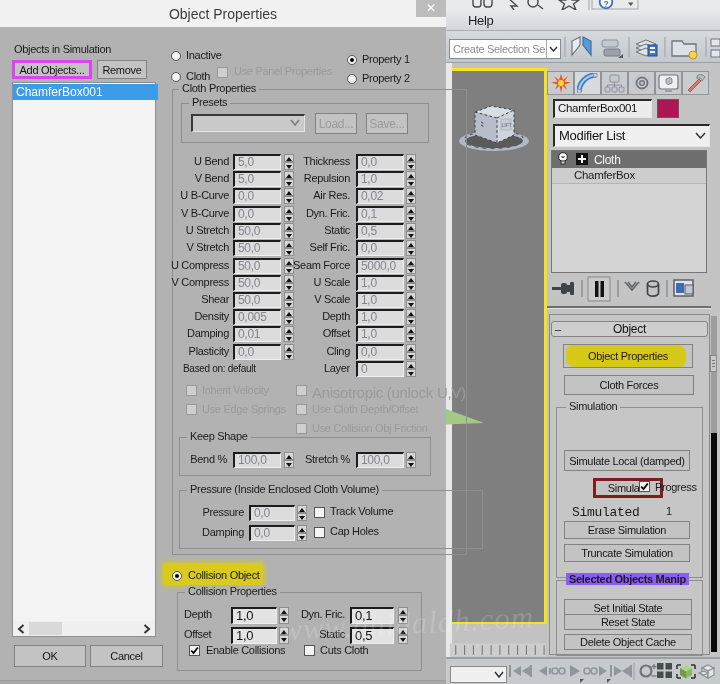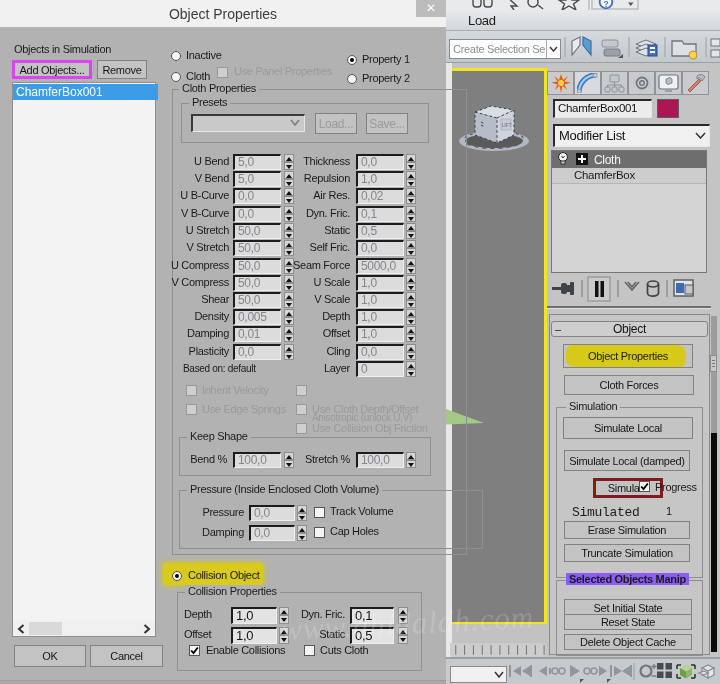--- a/index.html
+++ b/index.html
@@ -16,21 +16,21 @@
         <path d="M98 5 l5 4"></path>
 <path d="M129 -6 L132 0 L139 0 L133.5 4 L136 10 L129 6 L122 10 L124.5 4 L119 0 L126 0 Z"></path>
 </g>
 <line x1="149" y1="0" x2="149" y2="10" stroke="#b2b6ba" stroke-width="1.3"></line>
 <rect x="152" y="-4" width="46" height="13" fill="none" stroke="#aeb2b6" stroke-width="1.2"></rect>
 <circle cx="166" cy="2" r="6.3" fill="#fdfdfd" stroke="#3a6fc4" stroke-width="1.8"></circle>
 <text x="163.5" y="6.5" font-size="8.5" fill="#3a6fc4" letter-spacing="0" font-weight="bold">?</text>
 <path d="M188 2.5 l5.5 0 l-2.75 3.5 z" fill="#555"></path>
 </svg>
 <div style="position:absolute;left:440px;top:10px;width:280px;height:21px;background:linear-gradient(#e8eaed,#d2d6da);border-bottom:1px solid #a9aeb4;box-sizing:border-box;"></div>
-<div style="position:absolute;left:468px;top:13px;font-size:13px;color:#1c1c1c;white-space:nowrap;">Load</div>
+<div style="position:absolute;left:468px;top:13px;font-size:13px;color:#1c1c1c;white-space:nowrap;">Help</div>
 <div style="position:absolute;left:440px;top:31px;width:280px;height:32px;background:linear-gradient(#d6dadd,#c3c8cd);border-bottom:1px solid #9aa0a7;box-sizing:border-box;"></div>
 <div style="position:absolute;left:449px;top:39px;width:112px;height:20px;background:#fff;border:1px solid #8a8a8a;box-sizing:border-box;font-size:11px;color:#8d8d8d;line-height:18px;padding-left:3px;overflow:hidden;white-space:nowrap;">Create Selection Se</div>
 <div style="position:absolute;left:546px;top:40px;width:14px;height:18px;background:#fff;border-left:1px solid #aaa;box-sizing:border-box;">
       <svg width="9" height="6" style="position:absolute;left:2px;top:6px" viewBox="0 0 9 6">
         <path d="M1 1 L4.5 5 L8 1" stroke="#333" stroke-width="1.4" fill="none"></path>
       </svg>
     </div>
 <svg width="160" height="32" style="position:absolute;left:560px;top:31px" viewBox="0 0 160 32">
 <line x1="5" y1="6" x2="5" y2="26" stroke="#aab0b6" stroke-width="1.5"></line>
 <path d="M12 24 L12 10 L20 6 L20 14 Z" fill="#e9ebee" stroke="#70767d" stroke-width="1.2"></path>
@@ -185,21 +185,20 @@
 <div style="position:absolute;left:549px;top:314px;width:161px;height:341px;border:1px solid #8a8a8a;box-sizing:border-box;background:#c6c6c6;"></div>
 <div style="position:absolute;left:551px;top:321px;width:157px;height:16px;background:#cecece;border:1px solid #838383;border-radius:3px;box-sizing:border-box;text-align:center;font-size:12px;color:#141414;line-height:14px;">Object</div>
 <div style="position:absolute;left:555px;top:325px;width:9px;height:9px;font-size:11px;color:#141414;line-height:8px;">–</div>
 <div style="position:absolute;left:563px;top:344px;width:130px;height:24px;background:#c3c3c3;border:1px solid #828282;box-sizing:border-box;display:flex;align-items:center;justify-content:center;font-size:11px;color:#161616;white-space:nowrap;"></div>
 <div style="position:absolute;left:566px;top:345px;width:120px;height:22px;background:#d8c90f;border-radius:7px 10px 5px 11px / 6px 8px 9px 6px;opacity:0.95;"></div>
 <div style="position:absolute;left:563px;top:344px;width:130px;height:24px;display:flex;align-items:center;justify-content:center;font-size:11px;color:#1c1c00;">Object Properties</div>
 <div style="position:absolute;left:564px;top:375px;width:130px;height:20px;background:#c3c3c3;border:1px solid #828282;box-sizing:border-box;display:flex;align-items:center;justify-content:center;font-size:11px;color:#161616;white-space:nowrap;">Cloth Forces</div>
 <div style="position:absolute;left:556px;top:407px;width:147px;height:171px;border:1px solid #8f8f8f;box-sizing:border-box;">
       <div style="position:absolute;left:9px;top:-8px;background:#c6c6c6;padding:0 3px;font-size:11px;color:#1b1b1b;white-space:nowrap;">Simulation</div>
     </div>
-<div style="position:absolute;left:563px;top:417px;width:130px;height:22px;background:#c3c3c3;border:1px solid #828282;box-sizing:border-box;display:flex;align-items:center;justify-content:center;font-size:11px;color:#161616;white-space:nowrap;">Simulate Local</div>
 <div style="position:absolute;left:564px;top:450px;width:126px;height:21px;background:#c3c3c3;border:1px solid #828282;box-sizing:border-box;display:flex;align-items:center;justify-content:center;font-size:11px;color:#161616;white-space:nowrap;">Simulate Local (damped)</div>
 <div style="position:absolute;left:565px;top:478px;width:70px;height:20px;background:#c3c3c3;border:3px solid #7f1d1d;box-sizing:border-box;display:flex;align-items:center;justify-content:center;font-size:11px;color:#161616;white-space:nowrap;margin-left:28px;">Simulate</div>
 <div style="position:absolute;left:639px;top:481px;width:11px;height:11px;background:#f4f4f4;border:1px solid #555;box-sizing:border-box;">
       <svg width="9" height="9" style="position:absolute;left:0px;top:0px" viewBox="0 0 9 9">
         <path d="M1.2 4.5 L3.5 7 L7.8 1.5" stroke="#000" stroke-width="1.8" fill="none"></path>
       </svg>
     </div>
 <div style="position:absolute;left:655px;top:481px;font-size:11px;color:#1b1b1b;white-space:nowrap;">Progress</div>
 <div style="position:absolute;left:572px;top:505px;font-size:13px;color:#1b1b1b;white-space:nowrap;font-family:Liberation Mono, monospace;">Simulated</div>
 <div style="position:absolute;left:666px;top:505px;font-size:11px;color:#1b1b1b;white-space:nowrap;">1</div>
@@ -557,21 +556,21 @@
       <div style="position:absolute;left:0;top:8px;width:10px;height:8px;background:#d6d6d6;border:1px solid #8e8e8e;box-sizing:border-box;">
         <div style="position:absolute;left:1px;top:2px;width:0;height:0;border-left:3px solid transparent;border-right:3px solid transparent;border-top:4px solid #111;"></div>
       </div>
     </div>
 <div style="position:absolute;left:183px;top:363px;font-size:10px;color:#1b1b1b;white-space:nowrap;">Based on: default</div>
 <div style="position:absolute;left:186px;top:385px;width:11px;height:11px;background:#cfcfcf;border:1px solid #999;box-sizing:border-box;"></div>
 <div style="position:absolute;left:202px;top:384px;font-size:11px;color:#9a9a9a;white-space:nowrap;">Inherit Velocity</div>
 <div style="position:absolute;left:186px;top:404px;width:11px;height:11px;background:#cfcfcf;border:1px solid #999;box-sizing:border-box;"></div>
 <div style="position:absolute;left:202px;top:403px;font-size:11px;color:#9a9a9a;white-space:nowrap;">Use Edge Springs</div>
 <div style="position:absolute;left:296px;top:385px;width:11px;height:11px;background:#cfcfcf;border:1px solid #999;box-sizing:border-box;"></div>
-<div style="position:absolute;left:312px;top:384px;font-size:10px;color:#9a9a9a;white-space:nowrap;margin-top:28px;">Anisotropic (unlock U,V)</div>
+<div style="position:absolute;left:312px;top:384px;font-size:15px;color:#9a9a9a;white-space:nowrap;">Anisotropic (unlock U,V)</div>
 <div style="position:absolute;left:296px;top:404px;width:11px;height:11px;background:#cfcfcf;border:1px solid #999;box-sizing:border-box;"></div>
 <div style="position:absolute;left:312px;top:403px;font-size:11px;color:#9a9a9a;white-space:nowrap;">Use Cloth Depth/Offset</div>
 <div style="position:absolute;left:296px;top:423px;width:11px;height:11px;background:#cfcfcf;border:1px solid #999;box-sizing:border-box;"></div>
 <div style="position:absolute;left:312px;top:422px;font-size:11px;color:#9a9a9a;white-space:nowrap;">Use Collision Obj Friction</div>
 <div style="position:absolute;left:179px;top:437px;width:252px;height:39px;border:1px solid #8f8f8f;box-sizing:border-box;">
       <div style="position:absolute;left:7px;top:-8px;background:#b2b2b2;padding:0 3px;font-size:11px;color:#1b1b1b;white-space:nowrap;">Keep Shape</div>
     </div>
 <div style="position:absolute;left:77px;top:453px;width:150px;text-align:right;font-size:11px;color:#1b1b1b;white-space:nowrap;">Bend %</div>
 <div style="position:absolute;left:233px;top:452px;width:48px;height:16px;background:#dcdcdc;border-top:2px solid #1c1c1c;border-left:2px solid #1c1c1c;border-right:1px solid #efefef;border-bottom:1px solid #efefef;box-sizing:border-box;font-size:12px;color:#85858f;line-height:13px;padding-left:3px;overflow:hidden;">100,0</div>
 <div style="position:absolute;left:284px;top:452px;width:10px;height:16px;">

